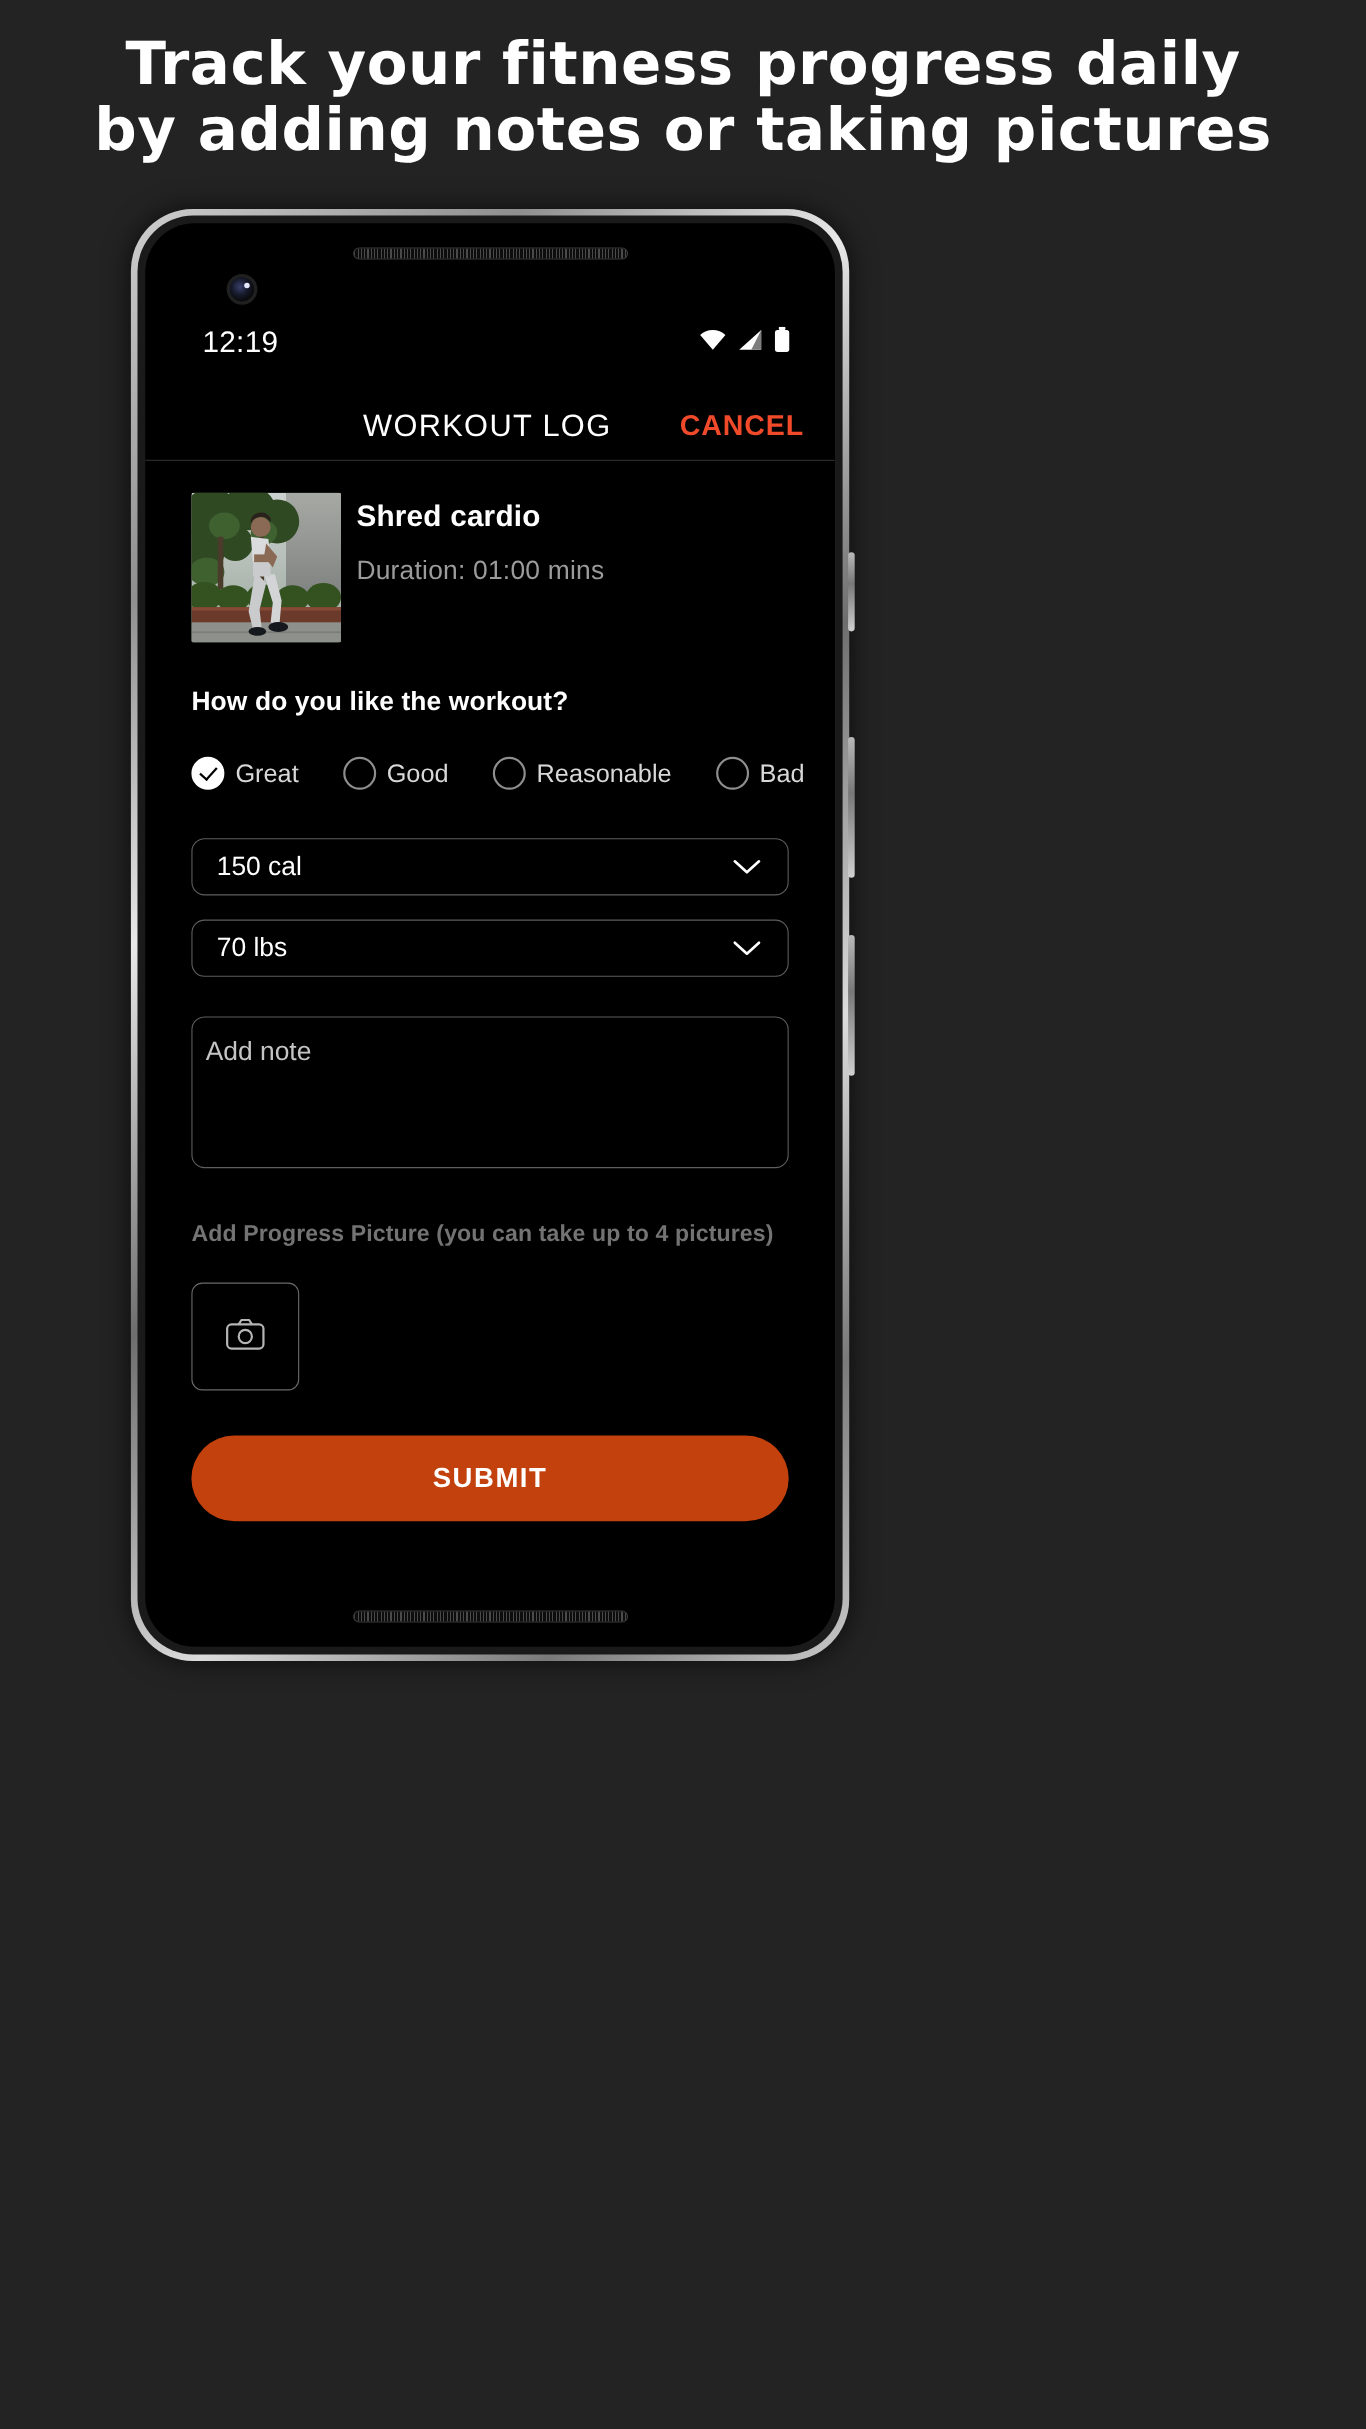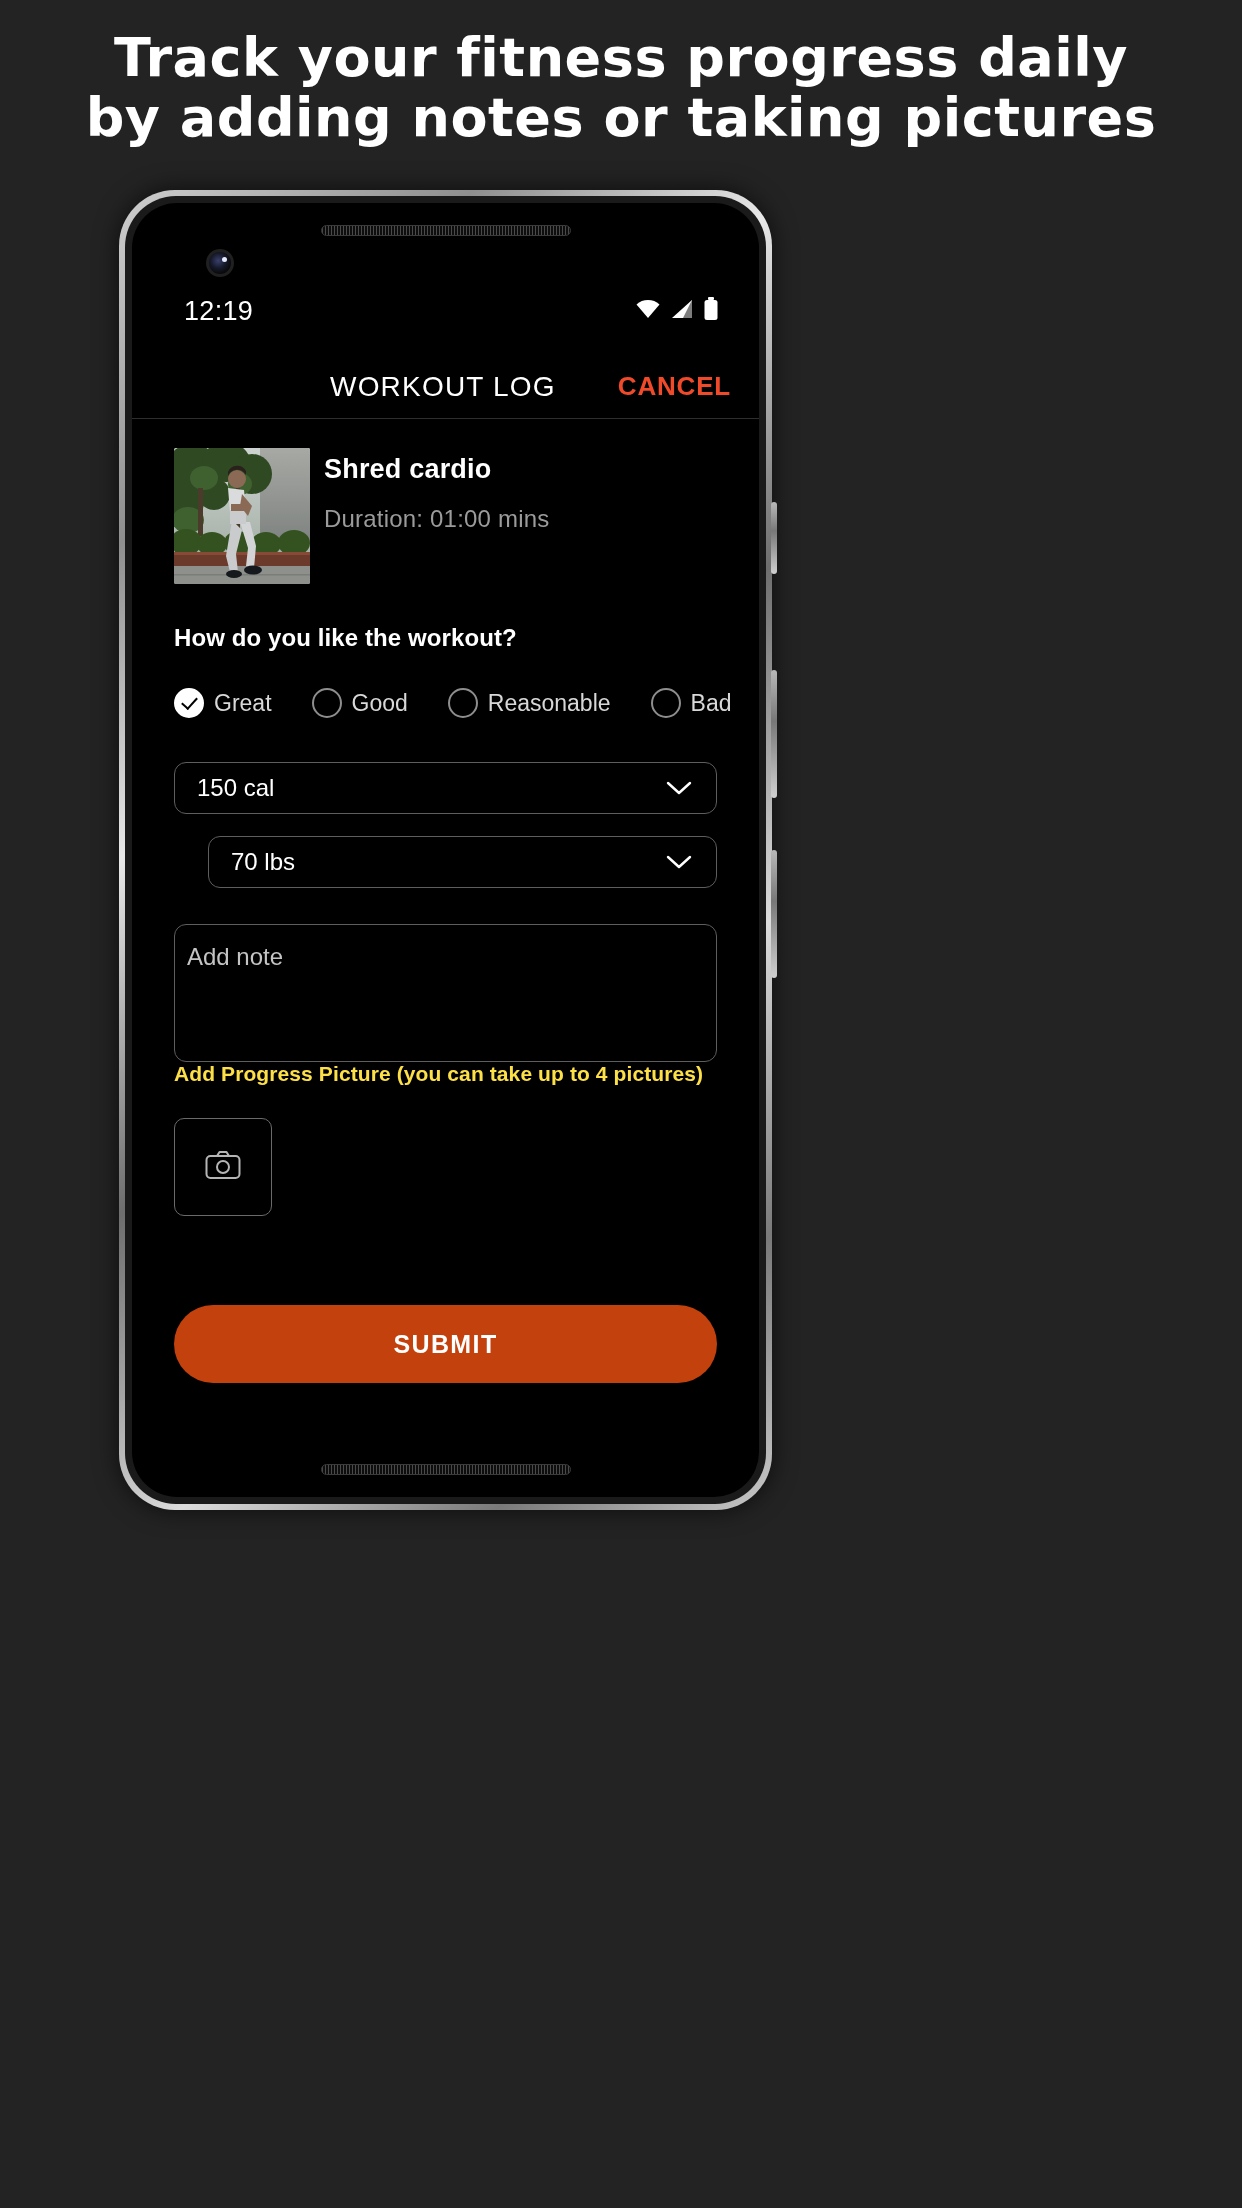--- a/index.html
+++ b/index.html
@@ -257,21 +257,21 @@
     height: 52px;
     border: 1px solid #5e5e5e;
     border-radius: 12px;
     display: flex;
     align-items: center;
     justify-content: space-between;
     padding: 0 24px 0 22px;
     cursor: pointer;
   }
   .field.first { margin-top: 44px; }
-  .field.second { margin-top: 22px; margin-left: 34px; }
+  .field.second { margin-top: 22px; }
   .field-value {
     color: #ffffff;
     font-size: 24px;
   }
   .chev {
     width: 26px; height: 14px;
   }
 
   .note-box {
     margin-top: 36px;
@@ -280,23 +280,24 @@
     border-radius: 12px;
     padding: 18px 12px;
     cursor: text;
   }
   .note-placeholder {
     color: #c4c4c4;
     font-size: 24px;
   }
 
   .pic-label {
-    color: #fde047;
+    color: #737373;
     font-size: 21px;
     font-weight: bold;
+    margin-top: 48px;
     letter-spacing: 0.1px;
   }
 
   .camera-box {
     margin-top: 32px;
     width: 98px; height: 98px;
     border: 1px solid #6a6a6a;
     border-radius: 10px;
     display: flex;
     align-items: center;

